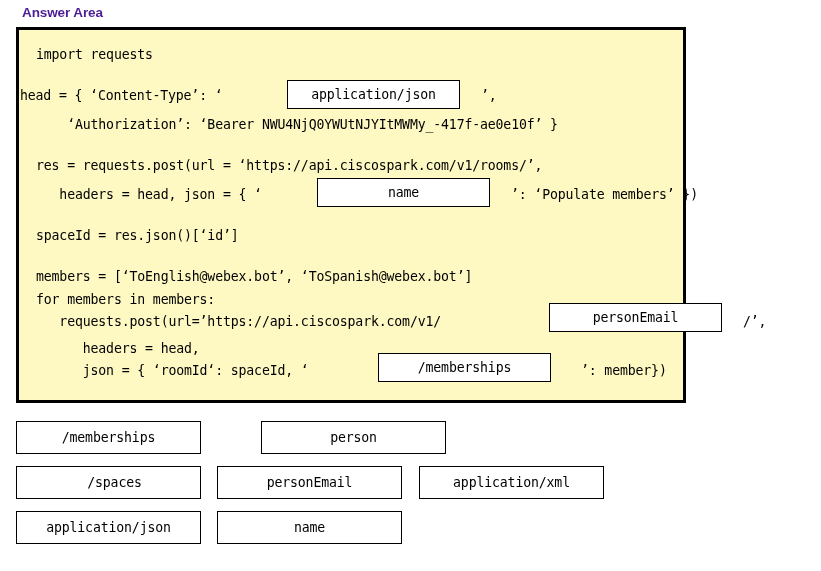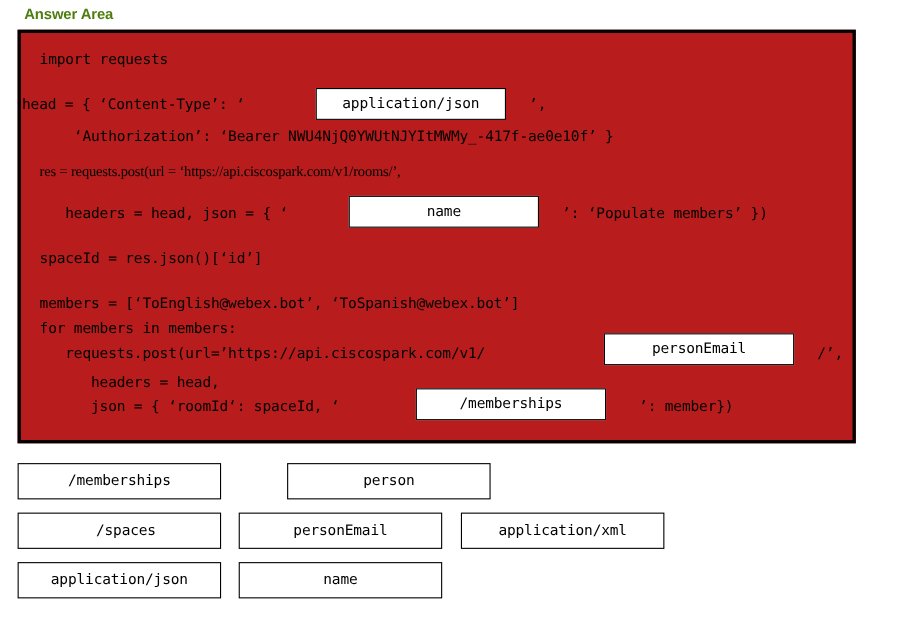--- a/index.html
+++ b/index.html
@@ -14,32 +14,32 @@
     font-family: "Liberation Sans", sans-serif;
     overflow: hidden;
   }
   #page-title {
     position: absolute;
     left: 22px;
     top: 5px;
     font-family: "Liberation Sans", sans-serif;
     font-weight: bold;
     font-size: 13.5px;
-    color: #4d7c0f;
+    color: #4c1d95;
     letter-spacing: -0.1px;
   }
   #answer-area {
     position: absolute;
     left: 16px;
     top: 27px;
-    width: 762px;
+    width: 670px;
     height: 376px;
     border: 3px solid #000000;
     box-sizing: border-box;
-    background: #b91c1c;
+    background: #fef9c3;
   }
   .code {
     position: absolute;
     font-family: "DejaVu Sans Mono", "Liberation Mono", monospace;
     font-size: 13.2px;
     color: #000000;
     white-space: pre;
     line-height: 17px;
     letter-spacing: -0.15px;
   }
@@ -88,21 +88,21 @@
 <body>
 
 <div id="page-title">Answer Area</div>
 
 <div id="answer-area">
   <div id="code-layer">
       <div class="code" style="left: 17px; top: 16px;">import requests</div>
       <div class="code" style="left: 1px; top: 57px;">head = { ‘Content-Type’: ‘</div>
       <div class="code" style="left: 462px; top: 57px;">’,</div>
       <div class="code" style="left: 17px; top: 86px;">    ‘Authorization’: ‘Bearer NWU4NjQ0YWUtNJYItMWMy_-417f-ae0e10f’ }</div>
-      <div class="code" style="left: 17px; top: 117px; font-family: Liberation Serif, serif;">res = requests.post(url = ‘https://api.ciscospark.com/v1/rooms/’,</div>
+      <div class="code" style="left: 17px; top: 127px;">res = requests.post(url = ‘https://api.ciscospark.com/v1/rooms/’,</div>
       <div class="code" style="left: 17px; top: 156px;">   headers = head, json = { ‘</div>
       <div class="code" style="left: 492px; top: 156px;">’: ‘Populate members’ })</div>
       <div class="code" style="left: 17px; top: 197px;">spaceId = res.json()[‘id’]</div>
       <div class="code" style="left: 17px; top: 238px;">members = [‘ToEnglish@webex.bot’, ‘ToSpanish@webex.bot’]</div>
       <div class="code" style="left: 17px; top: 261px;">for members in members:</div>
       <div class="code" style="left: 17px; top: 283px;">   requests.post(url=’https://api.ciscospark.com/v1/</div>
       <div class="code" style="left: 724px; top: 283px;">/’,</div>
       <div class="code" style="left: 17px; top: 310px;">      headers = head,</div>
       <div class="code" style="left: 17px; top: 332px;">      json = { ‘roomId‘: spaceId, ‘</div>
       <div class="code" style="left: 562px; top: 332px;">’: member})</div>

